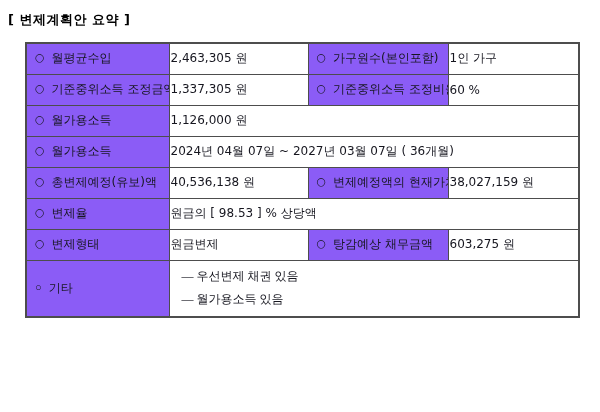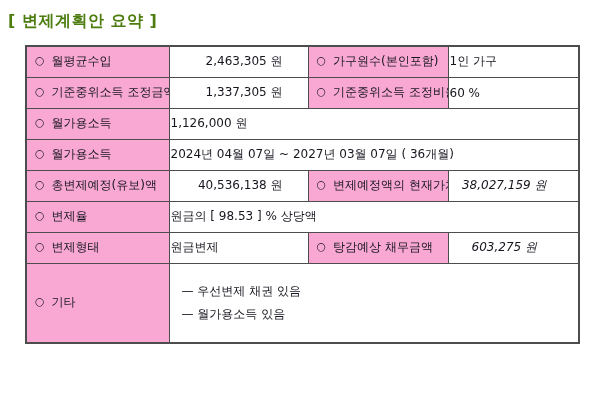--- a/index.html
+++ b/index.html
@@ -6,51 +6,51 @@
   html, body {
     margin: 0;
     padding: 0;
     width: 600px;
     height: 412px;
     background: #ffffff;
     font-family: "DejaVu Sans", "Liberation Sans", sans-serif;
     color: #16161f;
   }
   .title {
-    font-size: 16px;
+    font-size: 13px;
     font-weight: bold;
-    color: #4d7c0f;
+    color: #000000;
     padding: 11px 12px 0 8px;
     letter-spacing: 0.5px;
   }
   table.doc-table {
     border-collapse: collapse;
     table-layout: fixed;
     width: 553px;
     margin: 13px 0 0 25px;
     border: 2px solid #4d4d4d;
     font-size: 12px;
   }
   table.doc-table td {
     border: 1px solid #4d4d4d;
     vertical-align: middle;
     overflow: hidden;
     white-space: nowrap;
   }
   tr.r { height: 31px; }
-  tr.r-tall { height: 80px; }
+  tr.r-tall { height: 57px; font-family: Liberation Serif, serif; }
   td.lbl {
-    background: #f9a8d4;
+    background: #8b5cf6;
     text-align: left;
     padding-left: 8px;
   }
   td.val { background: #ffffff; }
   td.txt { text-align: left; }
-  td.num { text-align: right; padding-right: 25px; }
-  td.num4 { text-align: center; padding-right: 19px; font-style: italic; }
+  td.num { text-align: left; padding-right: 25px; }
+  td.num4 { text-align: left; padding-right: 19px; }
   .bullet {
     display: inline-block;
     margin-right: 7px;
     font-size: 11px;
     position: relative;
     top: -1px;
   }
   td.misc { padding-left: 12px; }
   .misc-line { margin: 6px 0; }
 </style>

